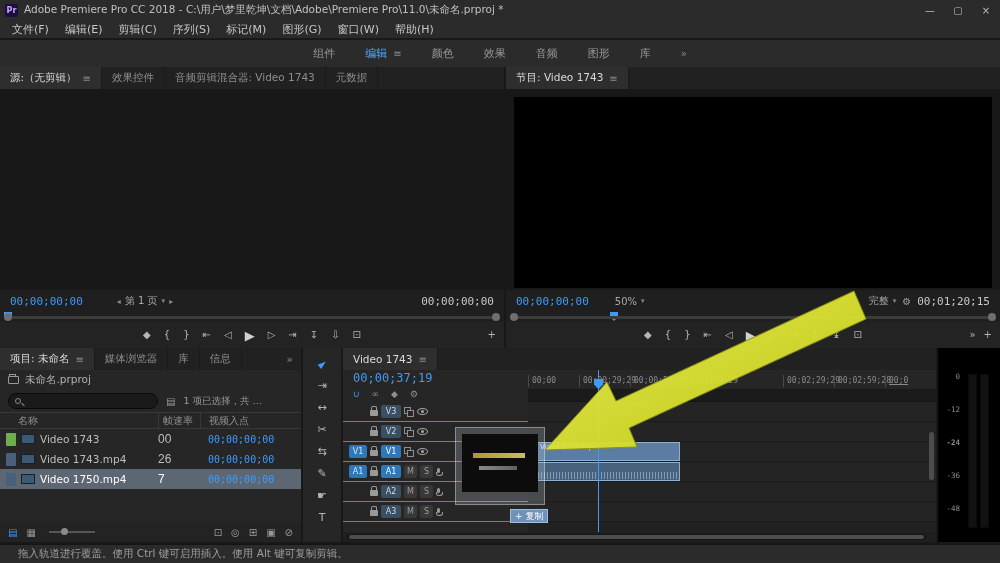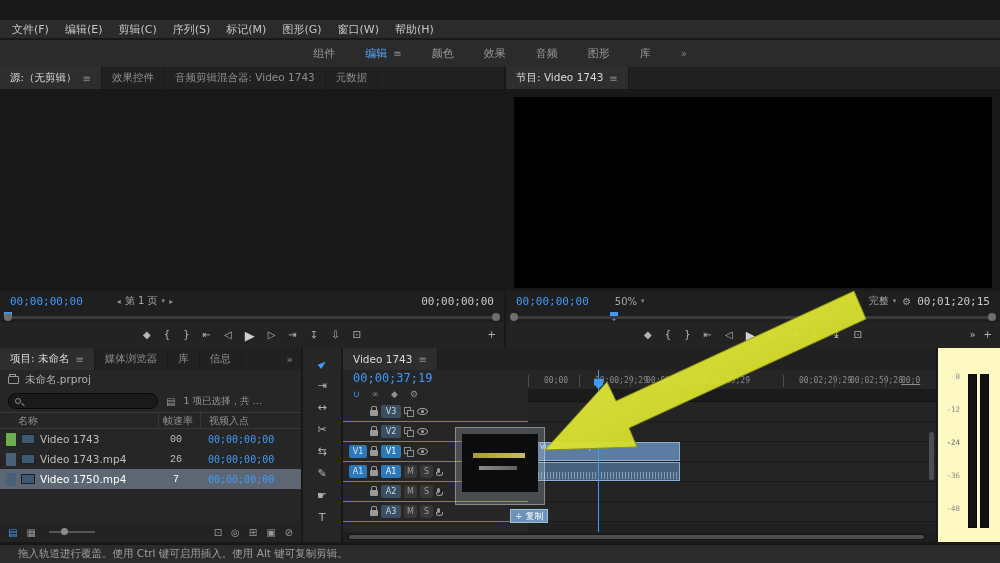--- a/index.html
+++ b/index.html
@@ -18,21 +18,21 @@
   .menubar{position:absolute;top:20px;left:0;width:100%;height:19px;background:#2b2b2b;border-bottom:1px solid #191919;display:flex;align-items:center;padding-left:4px;}
   .menu-item{padding:0 8px;font-size:11px;color:#c6c6c6;white-space:nowrap;}
 
   
   .wsbar{position:absolute;top:40px;left:0;width:100%;height:27px;background:#2b2b2b;display:flex;align-items:center;justify-content:center;gap:30px;font-size:11px;color:#989898;}
   .ws-tab{white-space:nowrap;}
   .ws-tab.active{color:#55aaff;display:flex;gap:6px;align-items:center;}
   .ws-menu,.ws-overflow{color:#8a8a8a;font-size:10px;}
 
   
-  .panel{position:absolute;background:#fef9c3;overflow:hidden;}
+  .panel{position:absolute;background:#000000;overflow:hidden;}
   .tabbar{height:22px;background:#212121;display:flex;align-items:stretch;font-size:10.5px;color:#8d8d8d;}
   .tab{display:flex;align-items:center;gap:6px;padding:0 10px;border-right:1px solid #1a1a1a;white-space:nowrap;}
   .tab.active{background:#2e2e2e;color:#dadada;}
   .pmenu{color:#8a8a8a;font-size:10px;}
   .tab-overflow{margin-left:auto;padding:0 8px;display:flex;align-items:center;color:#8a8a8a;}
 
   #source-panel{left:0;top:67px;width:504px;height:281px;}
   #program-panel{left:506px;top:67px;width:494px;height:281px;}
   #project-panel{left:0;top:348px;width:301px;height:194px;}
   #tools-panel{left:303px;top:348px;width:38px;height:194px;background:#262626;}
@@ -76,21 +76,21 @@
   .proj-table-head .h1{padding-left:18px;}
   .proj-table-head .h2{border-left:1px solid #383838;height:100%;display:flex;align-items:center;padding-left:4px;}
   .proj-table-head .h3{border-left:1px solid #383838;height:100%;display:flex;align-items:center;padding-left:8px;}
   .proj-row{height:20px;display:grid;grid-template-columns:158px 42px 1fr;align-items:center;font-size:10.5px;color:#bdbdbd;}
   .proj-row.selected{background:#5d6774;color:#fff;}
   .name-cell{display:flex;align-items:center;gap:5px;padding-left:6px;overflow:hidden;white-space:nowrap;}
   .chip{width:10px;height:13px;border-radius:1px;flex:none;}
   .chip.green{background:#6fae4e;}
   .chip.blue{background:#49607a;}
   .mini-film{width:14px;height:10px;background:#3d5a75;border:1px solid #15202b;flex:none;}
-  .rate-cell{text-align:center;padding-right:6px;font-size:10px;font-family:Liberation Mono, monospace;}
+  .rate-cell{text-align:left;padding-right:6px;font-size:12px;font-family:Liberation Sans, sans-serif;}
   .in-cell{font-family:"DejaVu Sans Mono","Liberation Mono",monospace;font-size:10px;color:#3f9bfa;padding-left:8px;}
   .proj-footer{position:absolute;left:0;bottom:0;width:100%;height:20px;background:#232323;display:flex;align-items:center;padding:0 8px;gap:9px;color:#9a9a9a;font-size:10px;}
   .pf-icon.active{color:#3f9bfa;}
   .zoom-slider{width:46px;height:2px;background:#555;position:relative;margin:0 4px;}
   .zoom-knob{position:absolute;left:12px;top:-3px;width:7px;height:7px;border-radius:50%;background:#8a8a8a;}
   .pf-right{margin-left:auto;display:flex;gap:9px;}
 
   
   #tools-panel{display:flex;flex-direction:column;align-items:center;padding-top:8px;gap:8px;}
   .tool{width:22px;height:14px;display:flex;align-items:center;justify-content:center;font-size:11px;color:#b3b3b3;}
@@ -117,21 +117,21 @@
   .sync-icon:after{content:"";position:absolute;left:3px;top:3px;width:5px;height:5px;border:1px solid #8f8f8f;background:#262626;}
   .eye-icon{width:11px;height:7px;border:1px solid #a5a5a5;border-radius:50%;position:relative;display:inline-block;flex:none;}
   .eye-icon:after{content:"";position:absolute;left:3px;top:1px;width:3px;height:3px;border-radius:50%;background:#a5a5a5;}
   .ms-btn{width:13px;height:13px;background:#383838;border-radius:2px;color:#9f9f9f;font-size:8px;display:flex;align-items:center;justify-content:center;flex:none;}
   .mic-icon{width:5px;height:8px;display:inline-block;position:relative;flex:none;}
   .mic-icon:before{content:"";position:absolute;left:1px;top:0;width:3px;height:5px;background:#9a9a9a;border-radius:2px;}
   .mic-icon:after{content:"";position:absolute;left:0;top:4px;width:5px;height:3px;border:1px solid #9a9a9a;border-top:none;border-radius:0 0 3px 3px;}
 
   .tl-right{position:absolute;left:185px;right:0;top:0;bottom:10px;background:#212121;overflow:hidden;}
   .ruler{position:absolute;top:0;left:0;right:0;height:20px;background:#262626;border-bottom:1px solid #1a1a1a;font-family:"DejaVu Sans Mono","Liberation Mono",monospace;font-size:8px;color:#8a8a8a;}
-  .ruler-label{position:absolute;top:5px;padding-left:15px;border-left:1px solid #4a4a4a;height:12px;line-height:12px;white-space:nowrap;}
+  .ruler-label{position:absolute;top:5px;padding-left:3px;border-left:1px solid #4a4a4a;height:12px;line-height:12px;white-space:nowrap;}
   .workbar{position:absolute;top:20px;left:0;right:0;height:12px;background:#1b1b1b;border-bottom:1px solid #141414;}
   .lane{position:absolute;left:0;right:0;height:20px;border-bottom:1px solid #1a1a1a;background:#242424;}
   .clip{position:absolute;border:1px solid #8fb0cf;background:#5b7da3;z-index:2;}
   .clip-label{display:block;font-size:7px;color:#eef4fa;padding-left:11px;line-height:9px;white-space:nowrap;overflow:hidden;}
   .clip-fx{position:absolute;left:1px;top:1px;font-size:6px;color:#e8e8e8;line-height:7px;}
   .clip.audio{background:#46627f;}
   .wave{position:absolute;left:0;right:0;bottom:1px;height:7px;background:repeating-linear-gradient(90deg,rgba(210,225,240,.45) 0 1px,transparent 1px 3px);}
   .playhead-line{position:absolute;left:70px;top:0;bottom:0;width:1px;background:#3f9bfa;z-index:5;}
   .playhead-head{position:absolute;left:66px;top:9px;width:9px;height:10px;background:#3f9bfa;clip-path:polygon(0 0,100% 0,100% 55%,50% 100%,0 55%);z-index:6;}
   .tl-vscroll{position:absolute;right:2px;top:62px;width:5px;height:48px;background:#4d4d4d;border-radius:3px;}
@@ -152,20 +152,29 @@
   .statusbar{position:absolute;left:0;top:544px;width:100%;height:19px;background:#2b2b2b;border-top:1px solid #151515;display:flex;align-items:center;padding-left:18px;font-size:10.5px;color:#9f9f9f;}
 
   
   .arrow-overlay{position:absolute;left:0;top:0;width:1000px;height:563px;z-index:60;pointer-events:none;}
 </style>
 </head>
 <body>
 
 <div class="window">
 
+  <div class="titlebar">
+    <span class="pr-badge">Pr</span>
+    <span class="title-text">Adobe Premiere Pro CC 2018 - C:\用户\梦里乾坤\文档\Adobe\Premiere Pro\11.0\未命名.prproj *</span>
+    <div class="win-controls">
+      <span class="win-btn">—</span>
+      <span class="win-btn">▢</span>
+      <span class="win-btn">×</span>
+    </div>
+  </div>
 
   <div class="menubar">
     <span class="menu-item">文件(F)</span>
     <span class="menu-item">编辑(E)</span>
     <span class="menu-item">剪辑(C)</span>
     <span class="menu-item">序列(S)</span>
     <span class="menu-item">标记(M)</span>
     <span class="menu-item">图形(G)</span>
     <span class="menu-item">窗口(W)</span>
     <span class="menu-item">帮助(H)</span>

